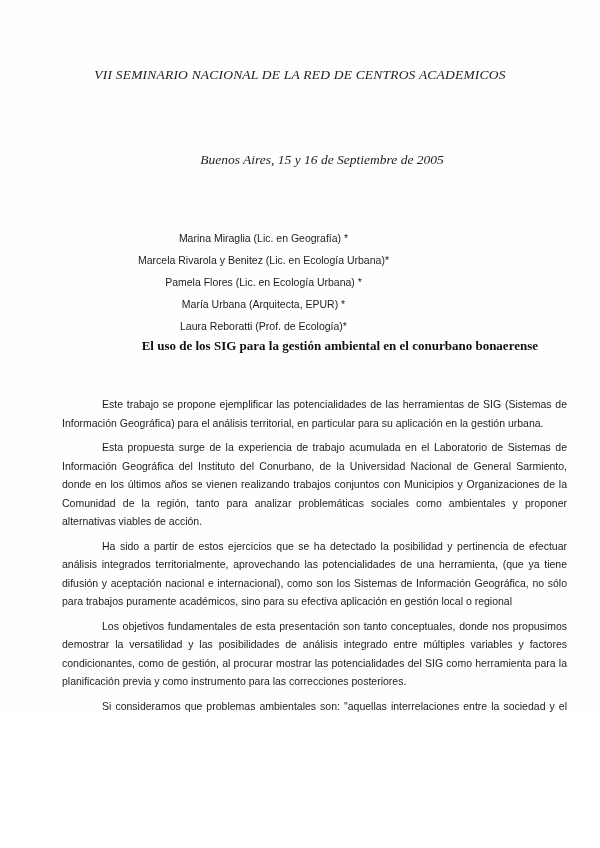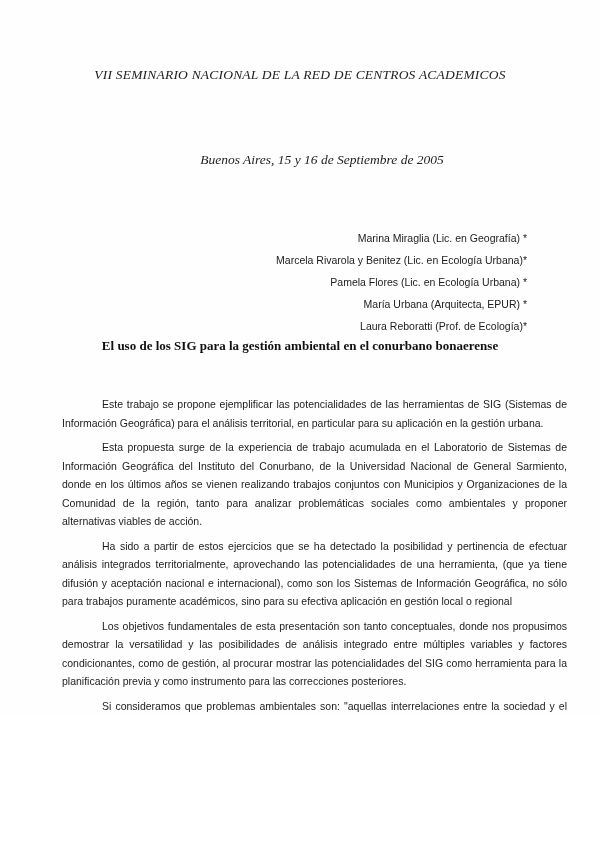--- a/index.html
+++ b/index.html
@@ -33,28 +33,28 @@
     text-align: center;
     font-family: "Liberation Serif", serif;
     font-style: italic;
     font-size: 13.5px;
     line-height: 23px;
     color: #222222;
     padding-left: 44px;
   }
   .authors {
     margin: 56px 73px 0 0;
-    text-align: right;
+    text-align: center;
     font-size: 10.5px;
     line-height: 22px;
     color: #1c1c1c;
   }
   .doc-title {
     margin: 0 62px;
-    text-align: center;
+    text-align: right;
     font-family: "Liberation Serif", serif;
     font-weight: bold;
     font-size: 13px;
     line-height: 18px;
     color: #111111;
   }
   .body-text {
     margin: 40px 33px 0 62px;
   }
   .body-text p {

